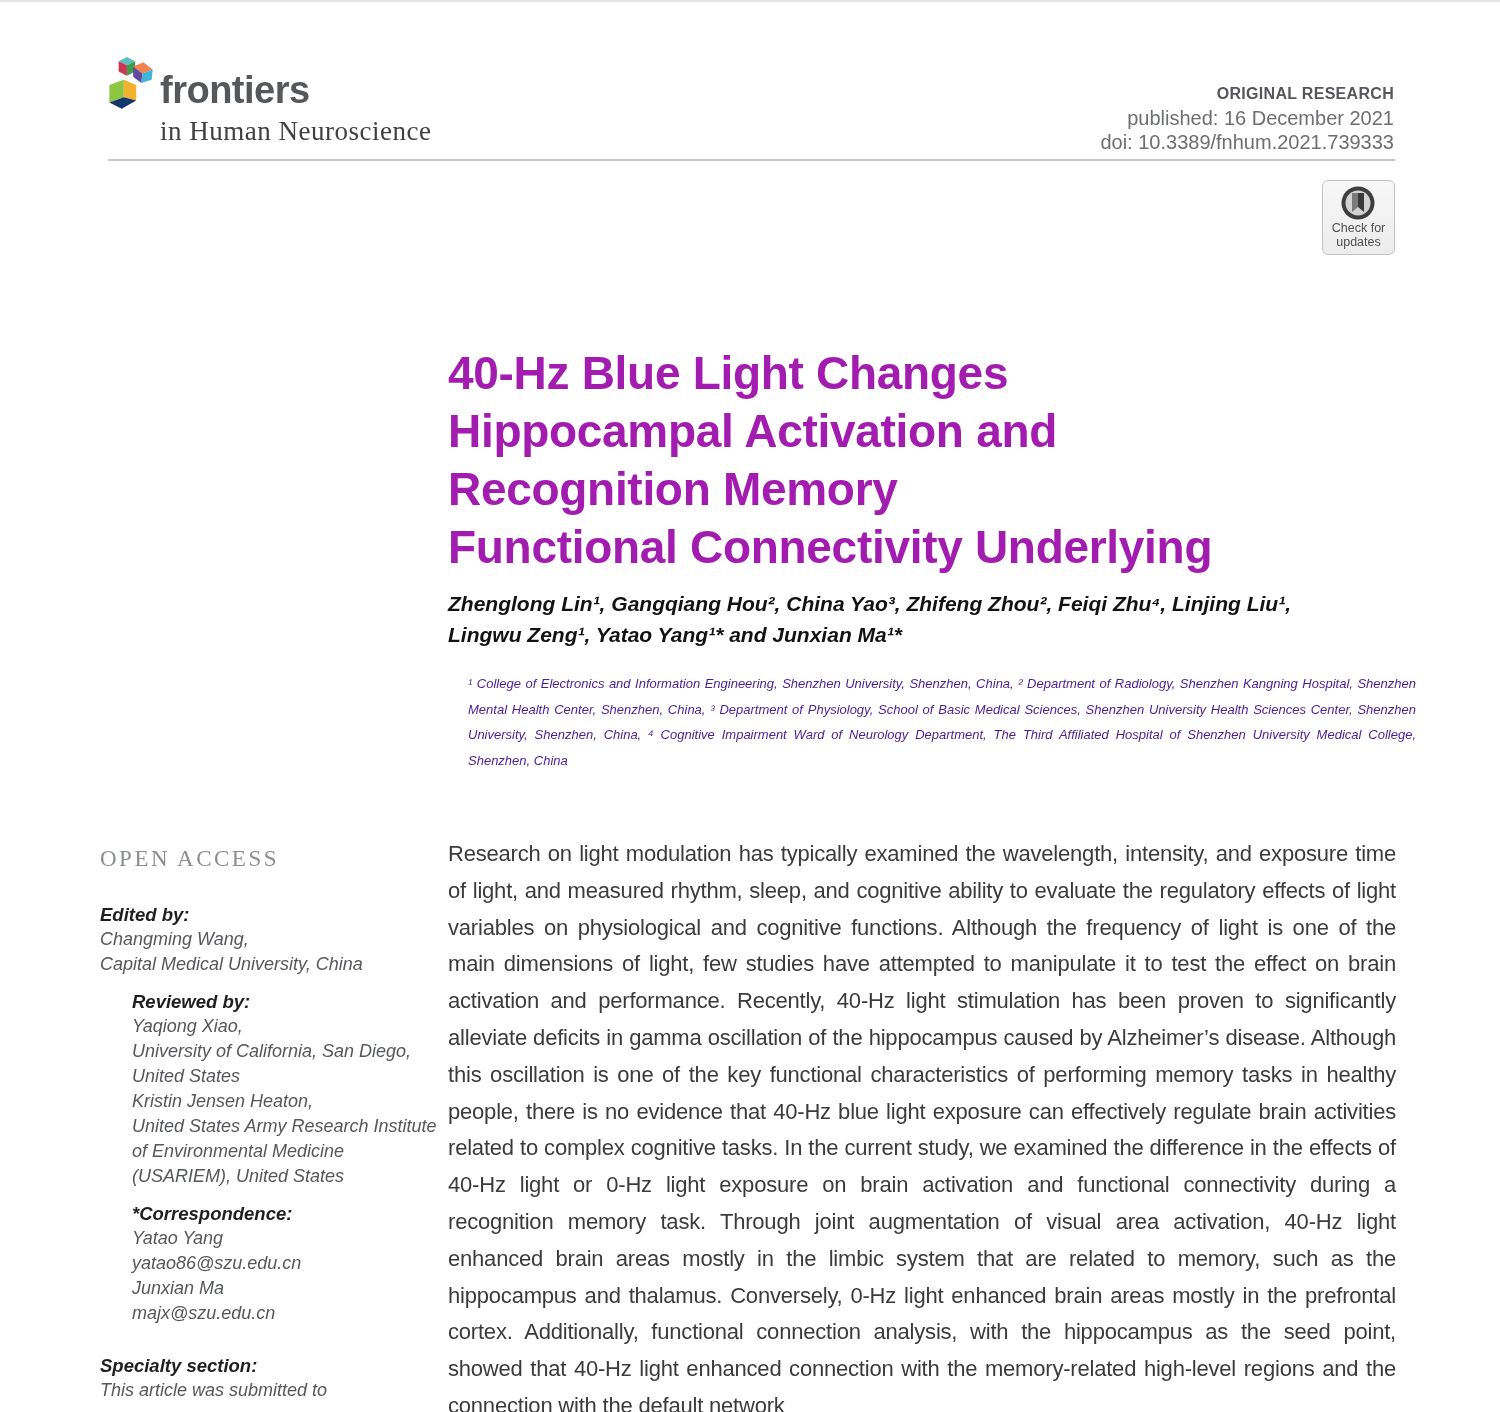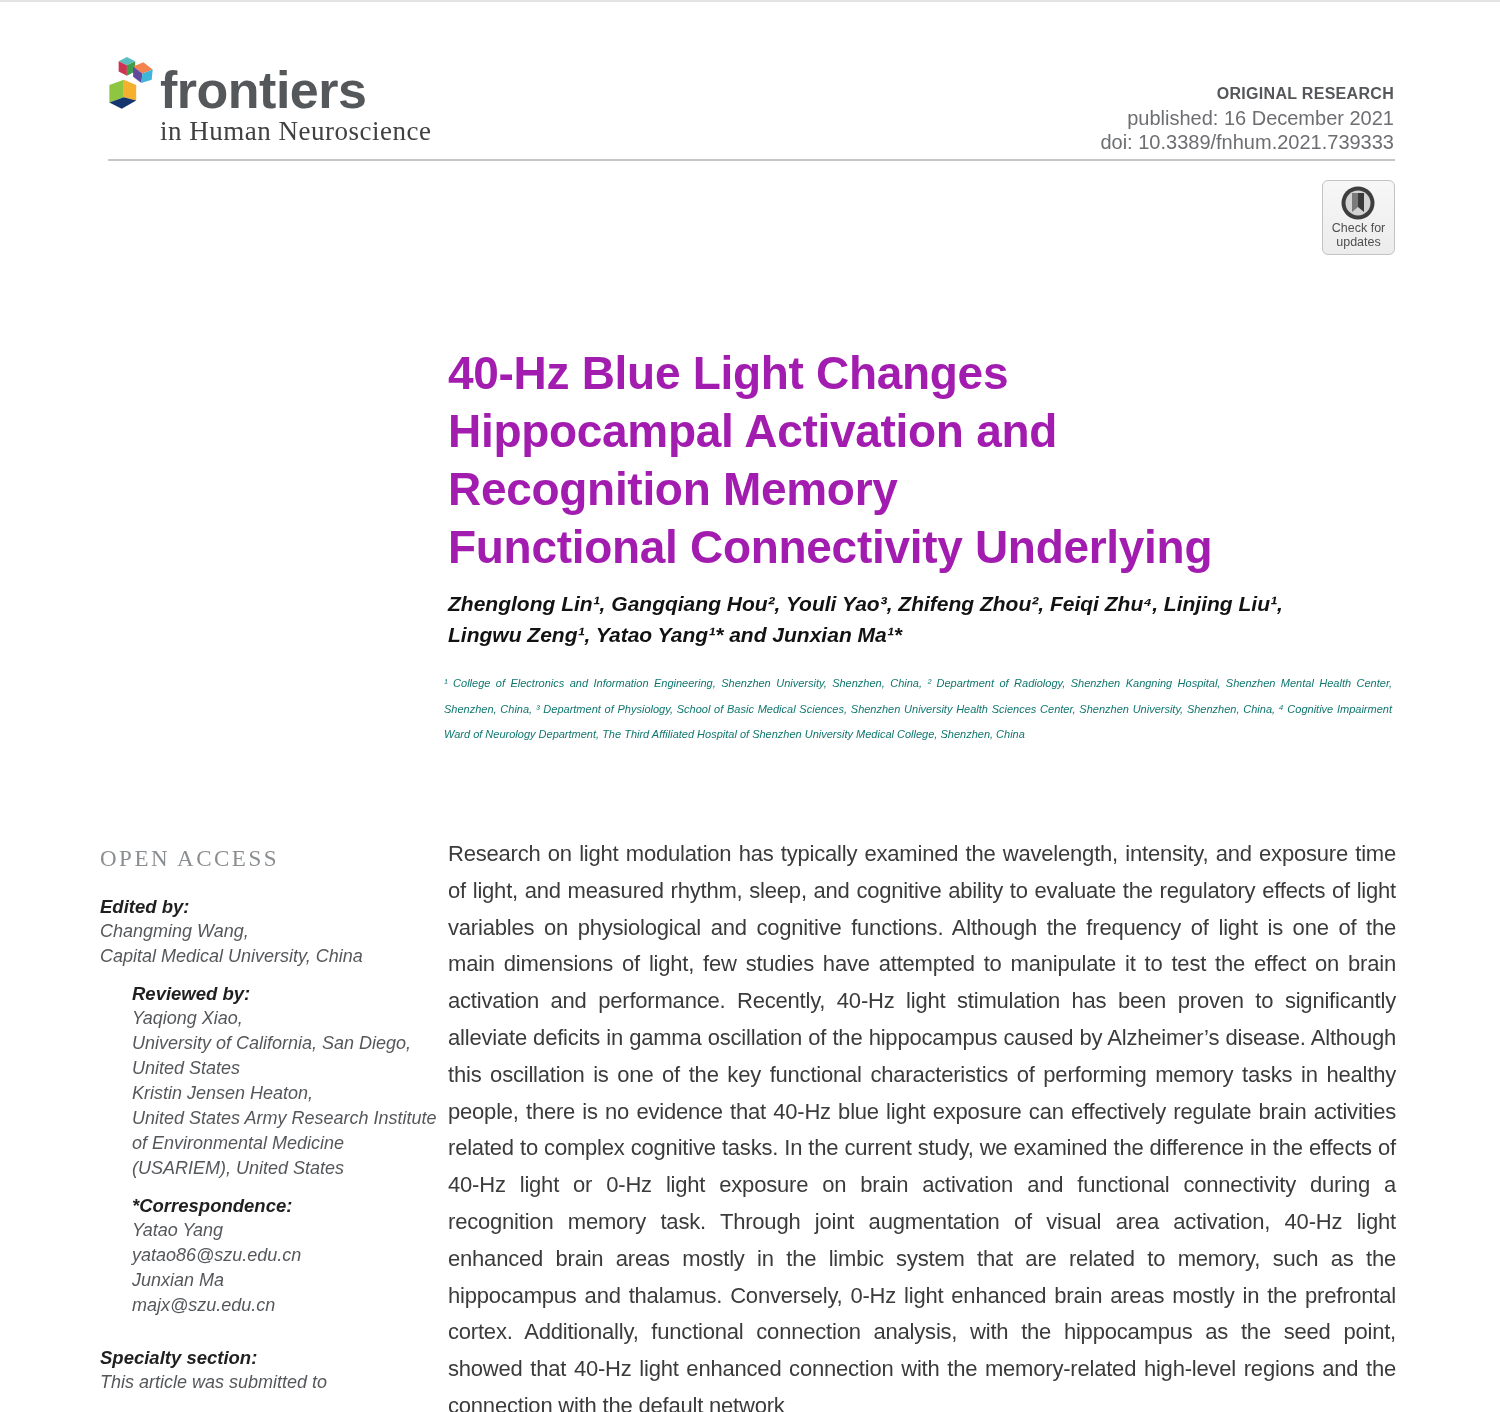--- a/index.html
+++ b/index.html
@@ -5,46 +5,46 @@
   html,body{margin:0;padding:0;background:#ffffff;}
   #page{
     position:relative;width:1500px;height:1412px;background:#ffffff;
     overflow:hidden;font-family:"Liberation Sans",sans-serif;color:#222;
   }
   .top-edge{position:absolute;left:0;top:0;width:1500px;height:2px;background:#e3e4e5;}
 
   
   .logo-svg{position:absolute;left:104px;top:54px;}
   .journal-name{position:absolute;left:160px;top:68px;line-height:1;}
-  .journal-bold{font-size:52px;font-weight:bold;color:#55585a;letter-spacing:-0.5px;line-height:44px;}
+  .journal-bold{font-size:38px;font-weight:bold;color:#55585a;letter-spacing:-0.5px;line-height:44px;}
   .journal-sub{font-family:"Liberation Serif",serif;font-size:27px;color:#404040;line-height:38px;letter-spacing:0.5px;}
   .header-meta{position:absolute;right:106px;top:82px;text-align:right;font-size:20px;line-height:24px;color:#6d6e71;}
   .article-type{font-weight:bold;font-size:16px;color:#55575a;letter-spacing:0.3px;}
   .header-rule{position:absolute;left:108px;top:159px;width:1287px;height:2px;background:#c6c7c8;}
 
   
   .check-badge{position:absolute;left:1322px;top:180px;width:91px;height:75px;cursor:pointer;}
   .badge-box{position:absolute;left:0;top:0;width:71px;height:73px;background:linear-gradient(#f7f7f7,#ececec);
     border:1px solid #c3c3c3;border-radius:6px;}
   .badge-text{position:absolute;left:0;top:41px;width:73px;text-align:center;font-size:12.5px;line-height:14px;color:#4f4f4f;}
 
   
   .title{position:absolute;left:448px;top:344px;width:945px;font-size:46px;font-weight:bold;
     line-height:58px;color:#a21caf;letter-spacing:-0.3px;}
   .authors{position:absolute;left:448px;top:588px;width:945px;font-size:21px;font-weight:bold;
     font-style:italic;color:#121212;line-height:31px;}
-  .affiliations{position:absolute;left:444px;top:671px;width:948px;font-size:11px;font-style:italic;
-    color:#0f766e;line-height:25.5px;text-align:justify;}
+  .affiliations{position:absolute;left:468px;top:671px;width:948px;font-size:13px;font-style:italic;
+    color:#4c1d95;line-height:25.5px;text-align:justify;}
 
   
   .sidebar{position:absolute;left:100px;top:846px;width:300px;text-align:left;}
   .open-access{font-family:"Liberation Serif",serif;font-size:23px;letter-spacing:2.5px;color:#8b8e90;}
   .sb-group{font-size:18px;font-style:italic;line-height:25px;color:#55575a;}
   .sb-label{font-weight:bold;color:#1f1f1f;font-size:18.5px;}
-  .mt30{margin-top:22px;} .mt12{margin-top:12px;margin-left:32px;} .mt27{margin-top:27px;}
+  .mt30{margin-top:30px;} .mt12{margin-top:12px;margin-left:32px;} .mt27{margin-top:27px;}
   .sb-line{white-space:nowrap;}
 
   
   .abstract{position:absolute;left:448px;top:836px;width:948px;font-size:22px;line-height:36.8px;
     text-align:justify;color:#3b3b3b;letter-spacing:-0.2px;}
 </style>
 </head>
 <body>
 
 <div id="page">
@@ -93,21 +93,21 @@
   </div>
 
   <div class="title">
     <div>40-Hz Blue Light Changes</div>
     <div>Hippocampal Activation and</div>
     <div>Recognition Memory</div>
     <div>Functional Connectivity Underlying</div>
   </div>
 
   <div class="authors">
-    <div>Zhenglong Lin¹, Gangqiang Hou², Youli Yao³, Zhifeng Zhou², Feiqi Zhu⁴, Linjing Liu¹,</div>
+    <div>Zhenglong Lin¹, Gangqiang Hou², China Yao³, Zhifeng Zhou², Feiqi Zhu⁴, Linjing Liu¹,</div>
     <div>Lingwu Zeng¹, Yatao Yang¹* and Junxian Ma¹*</div>
   </div>
 
   <div class="affiliations">¹ College of Electronics and Information Engineering, Shenzhen University, Shenzhen, China, ² Department of Radiology, Shenzhen Kangning Hospital, Shenzhen Mental Health Center, Shenzhen, China, ³ Department of Physiology, School of Basic Medical Sciences, Shenzhen University Health Sciences Center, Shenzhen University, Shenzhen, China, ⁴ Cognitive Impairment Ward of Neurology Department, The Third Affiliated Hospital of Shenzhen University Medical College, Shenzhen, China</div>
 
   <div class="sidebar">
     <div class="open-access">OPEN ACCESS</div>
 
     <div class="sb-group mt30">
       <div class="sb-label">Edited by:</div>

